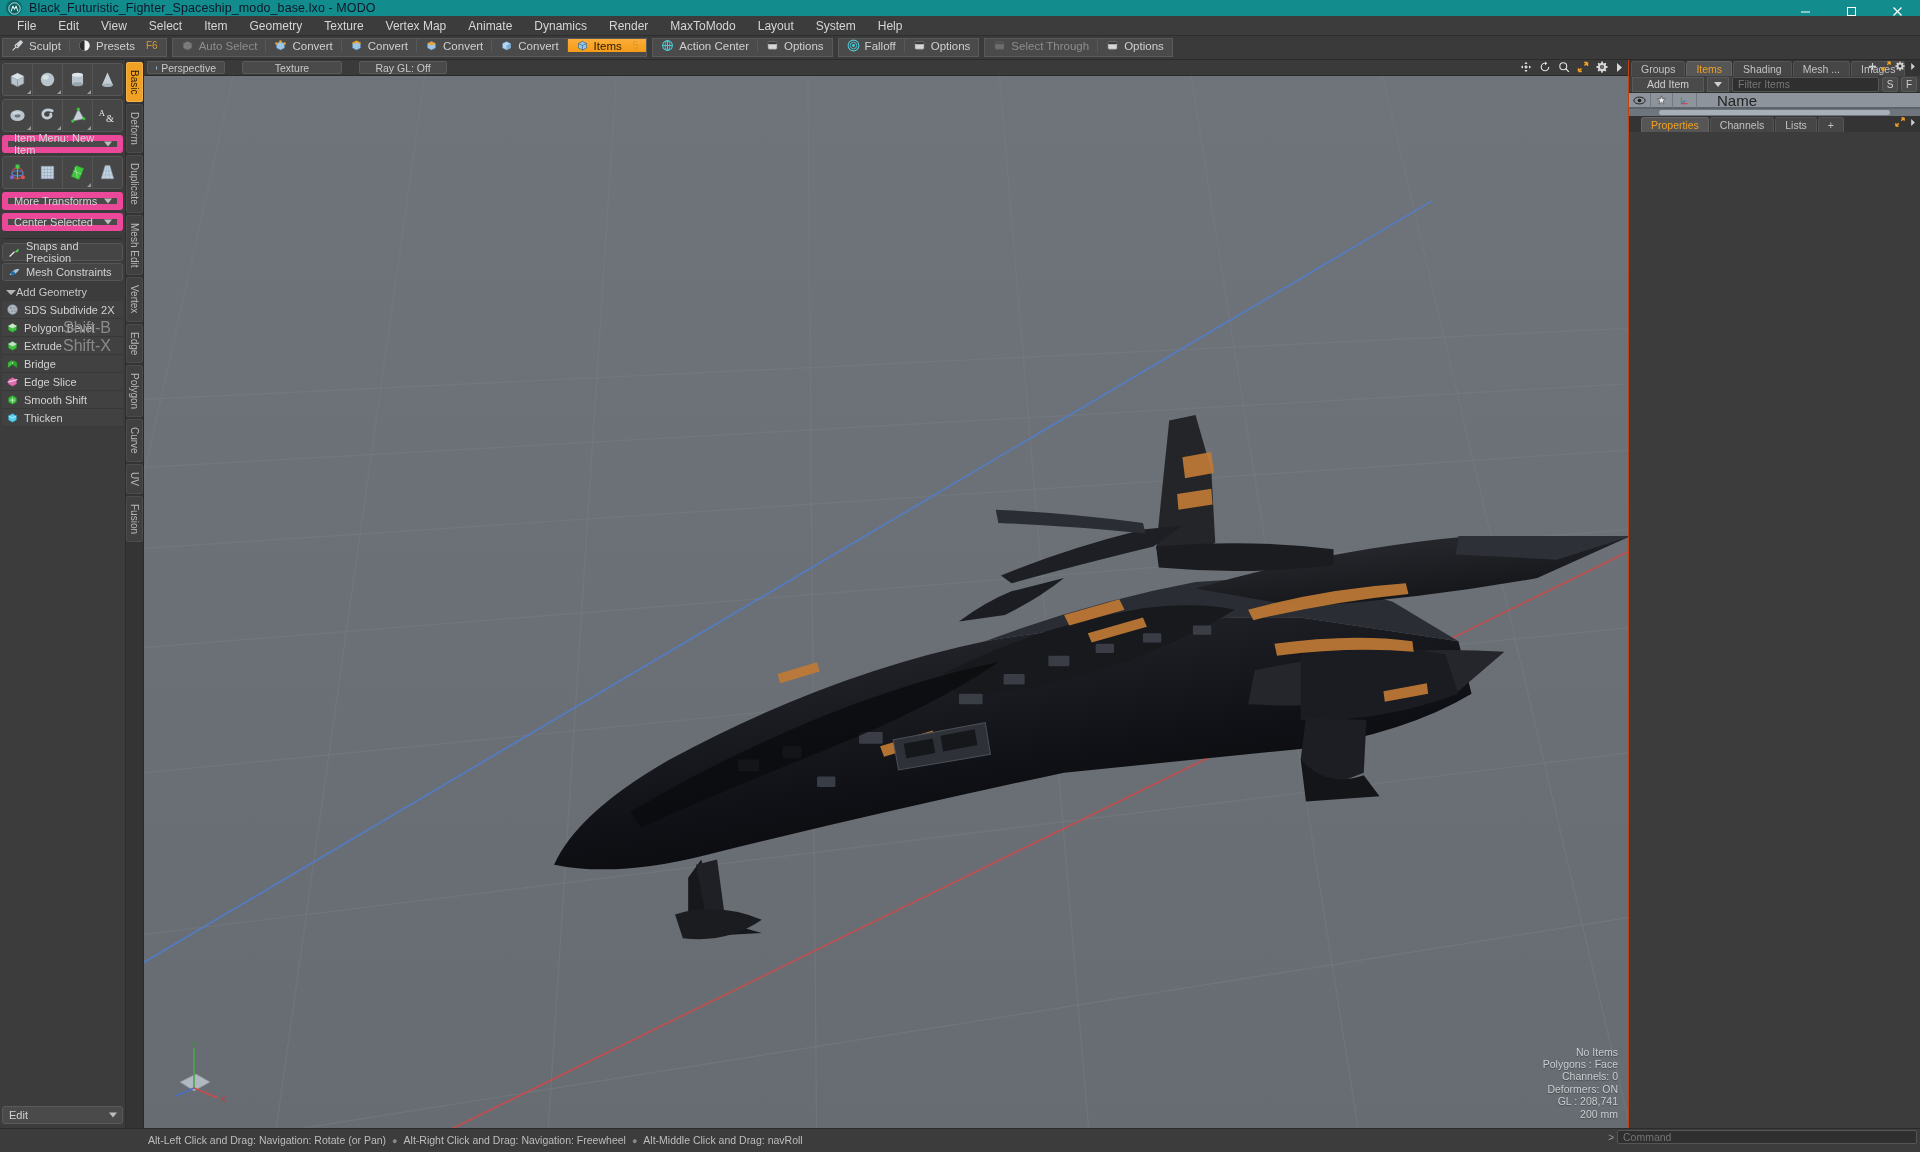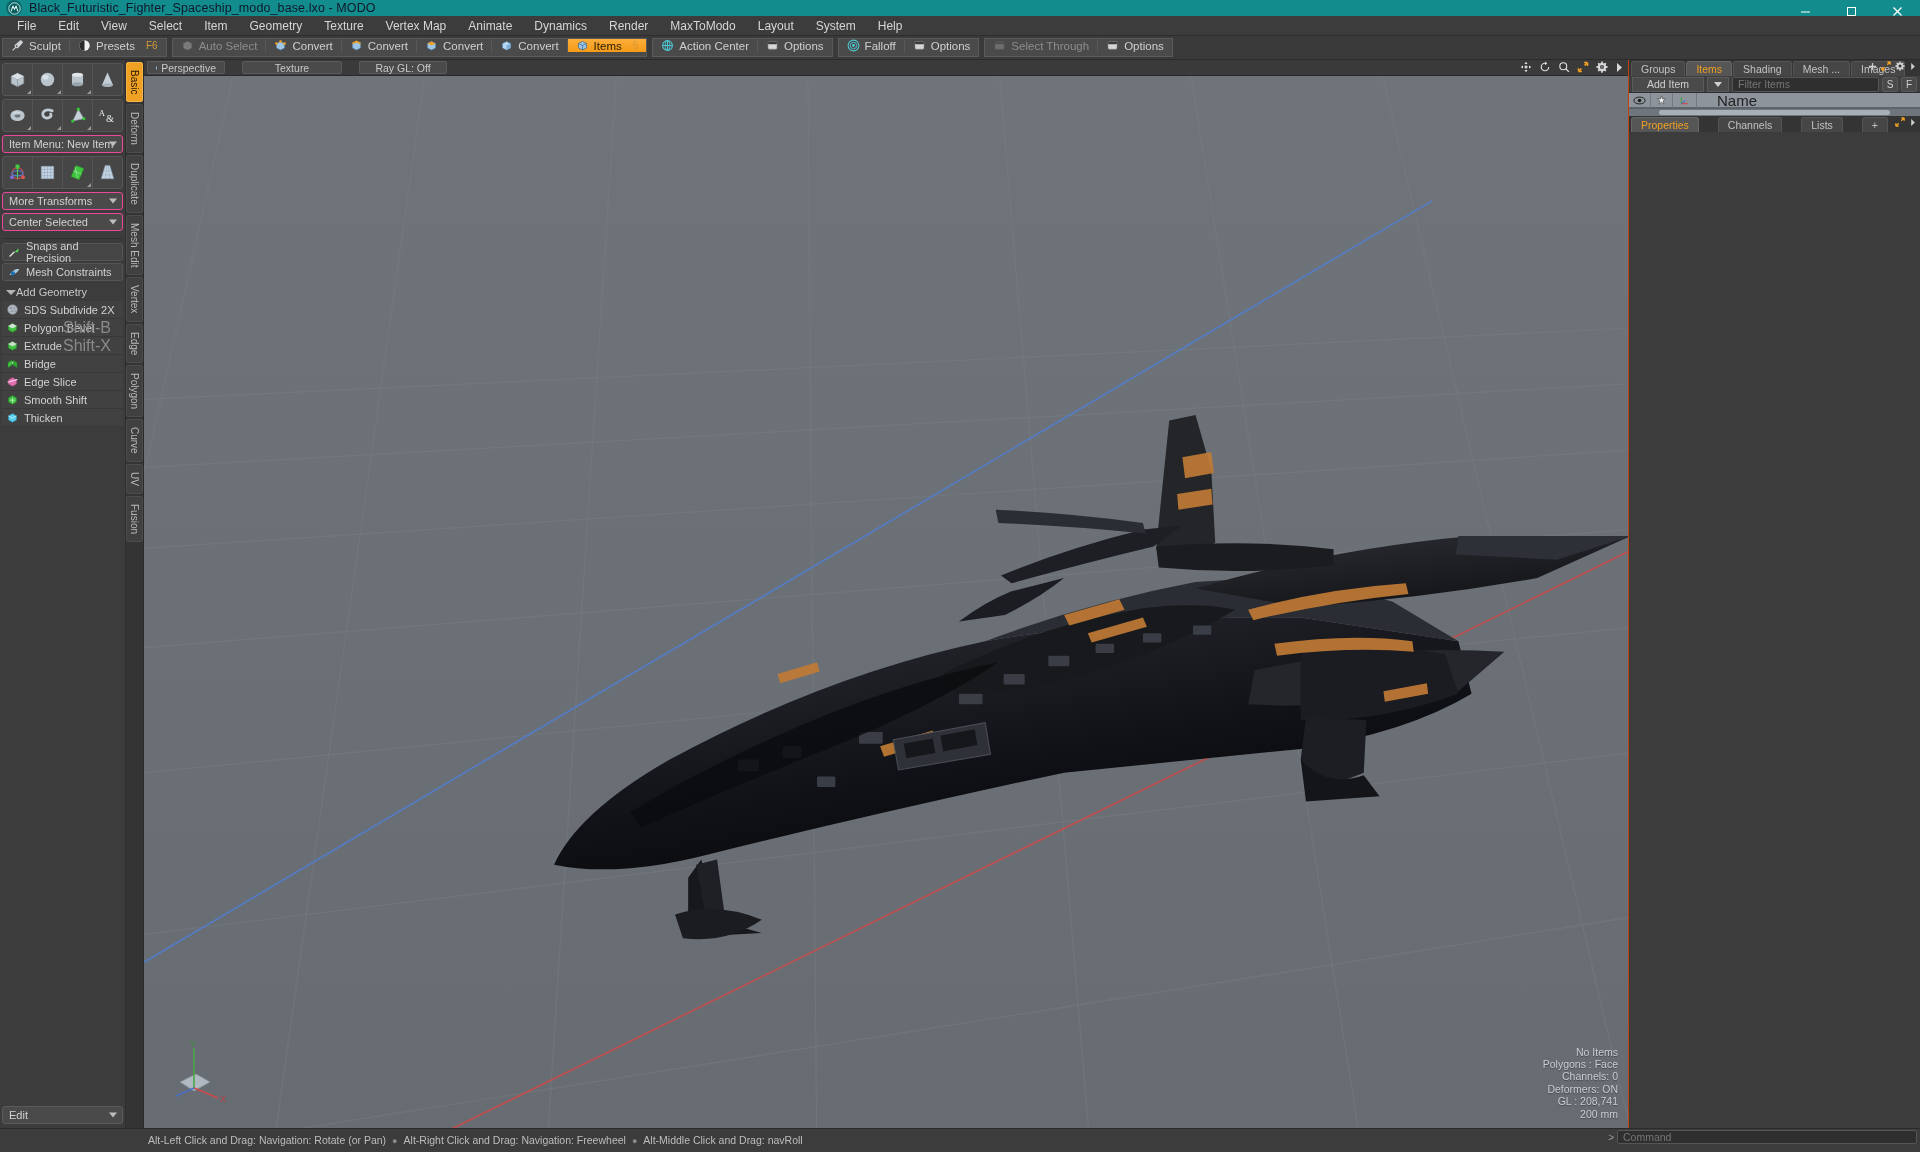--- a/index.html
+++ b/index.html
@@ -41,21 +41,21 @@
   
   .leftpanel{ width:126px; background:#3c3c3c; display:flex; flex-direction:column;
     padding:3px 2px 0 2px; flex:none; border-right:1px solid #2e2e2e;}
   .lp-box{ background:#464646; border:1px solid #565656; border-radius:3px;
     display:flex; margin:0 0 3px 0; overflow:hidden;}
   .lp-tile{ flex:1; height:31px; display:flex;align-items:center;justify-content:center;
     border-right:1px solid #555; position:relative;}
   .lp-tile:last-child{border-right:none;}
   .lp-tile .corner{ position:absolute; right:1px;bottom:1px; width:0;height:0;
     border-left:4px solid transparent; border-bottom:4px solid #9a9a9a;}
-  .lp-drop{ background:#4a4a4a; border:1px solid #ec4899; border-radius:3px;
+  .lp-drop{ background:#4a4a4a; border:6px solid #ec4899; border-radius:3px;
     height:18px; display:flex;align-items:center; padding:0 6px; margin-bottom:3px;
     font-size:11px; color:#d2d2d2; position:relative;}
   .lp-drop .arw{ position:absolute; right:5px; top:50%; transform:translateY(-50%);
     width:0;height:0;border-left:4px solid transparent;border-right:4px solid transparent;
     border-top:5px solid #bdbdbd;}
   .lp-sep{ height:1px;background:#2f2f2f;margin:4px 1px;}
   .lp-row{ background:#454545; border:1px solid #555; border-radius:3px;
     height:18px;display:flex;align-items:center;gap:5px;padding:0 5px;margin-bottom:2px;
     font-size:11px;color:#d2d2d2;}
   .lp-head{ font-size:11px;color:#c8c8c8; padding:3px 4px 3px 14px; position:relative;}
@@ -123,21 +123,21 @@
     align-items:center;justify-content:center;}
   .rp-cols{ height:15px; background:#8d949c; display:flex; align-items:center;
     font-size:15px; color:#222; border-bottom:1px solid #5d636a;}
   .rp-col{ border-right:1px solid #717880; height:15px; display:flex;
     align-items:center; justify-content:center; }
   .rp-tree{ flex:1; background:#8d949c; overflow:hidden; position:relative;}
   .rp-scroll{ height:8px;background:#6e757c;border-top:1px solid #5c6369;
      display:flex;align-items:center;}
   .rp-scrollthumb{ height:5px;background:#a8b0b7;border-radius:3px;margin:0 30px; flex:1;}
   .rp-foot{ height:17px;background:#343434;display:flex;align-items:flex-end;
-     padding-left:2px;gap:19px;position:relative;}
+     padding-left:12px;gap:1px;position:relative;}
   .rp-props{ height:calc(100% - 17px); background:#3c3c3c;}
 
   
   .statusbar{ height:18px; background:#3c3c3c; display:flex; align-items:flex-end;
     border-top:1px solid #2b2b2b; padding-left:148px; gap:0; }
   .hint{ font-size:10.5px; color:#bdbdbd; white-space:nowrap;}
   .hintdot{ color:#8a8a8a; margin:0 6px; font-size:9px;}
   .cmdwrap{ position:absolute; right:3px; bottom:2px; display:flex;
     align-items:center; gap:3px;}
   .cmd-arrow{ font-size:10px;color:#9a9a9a;}

